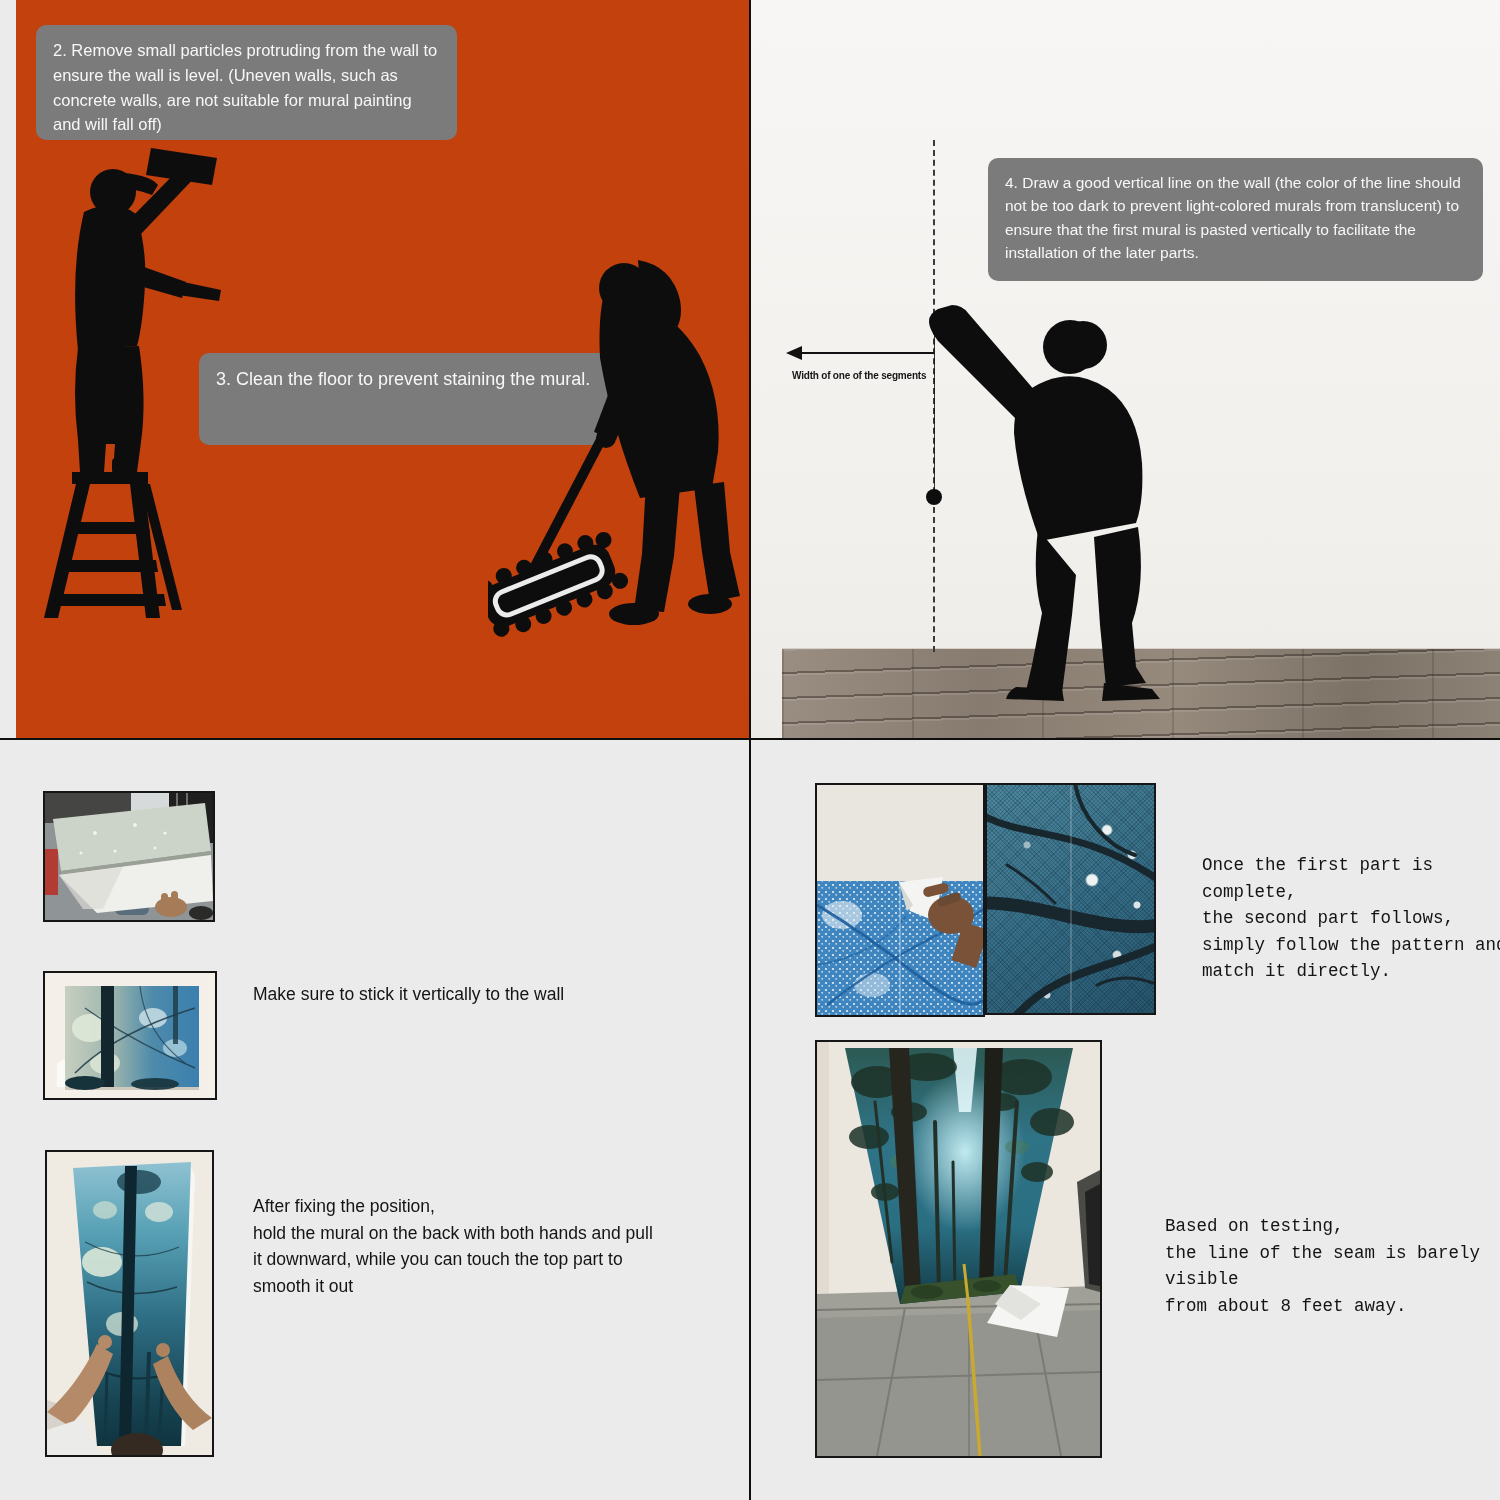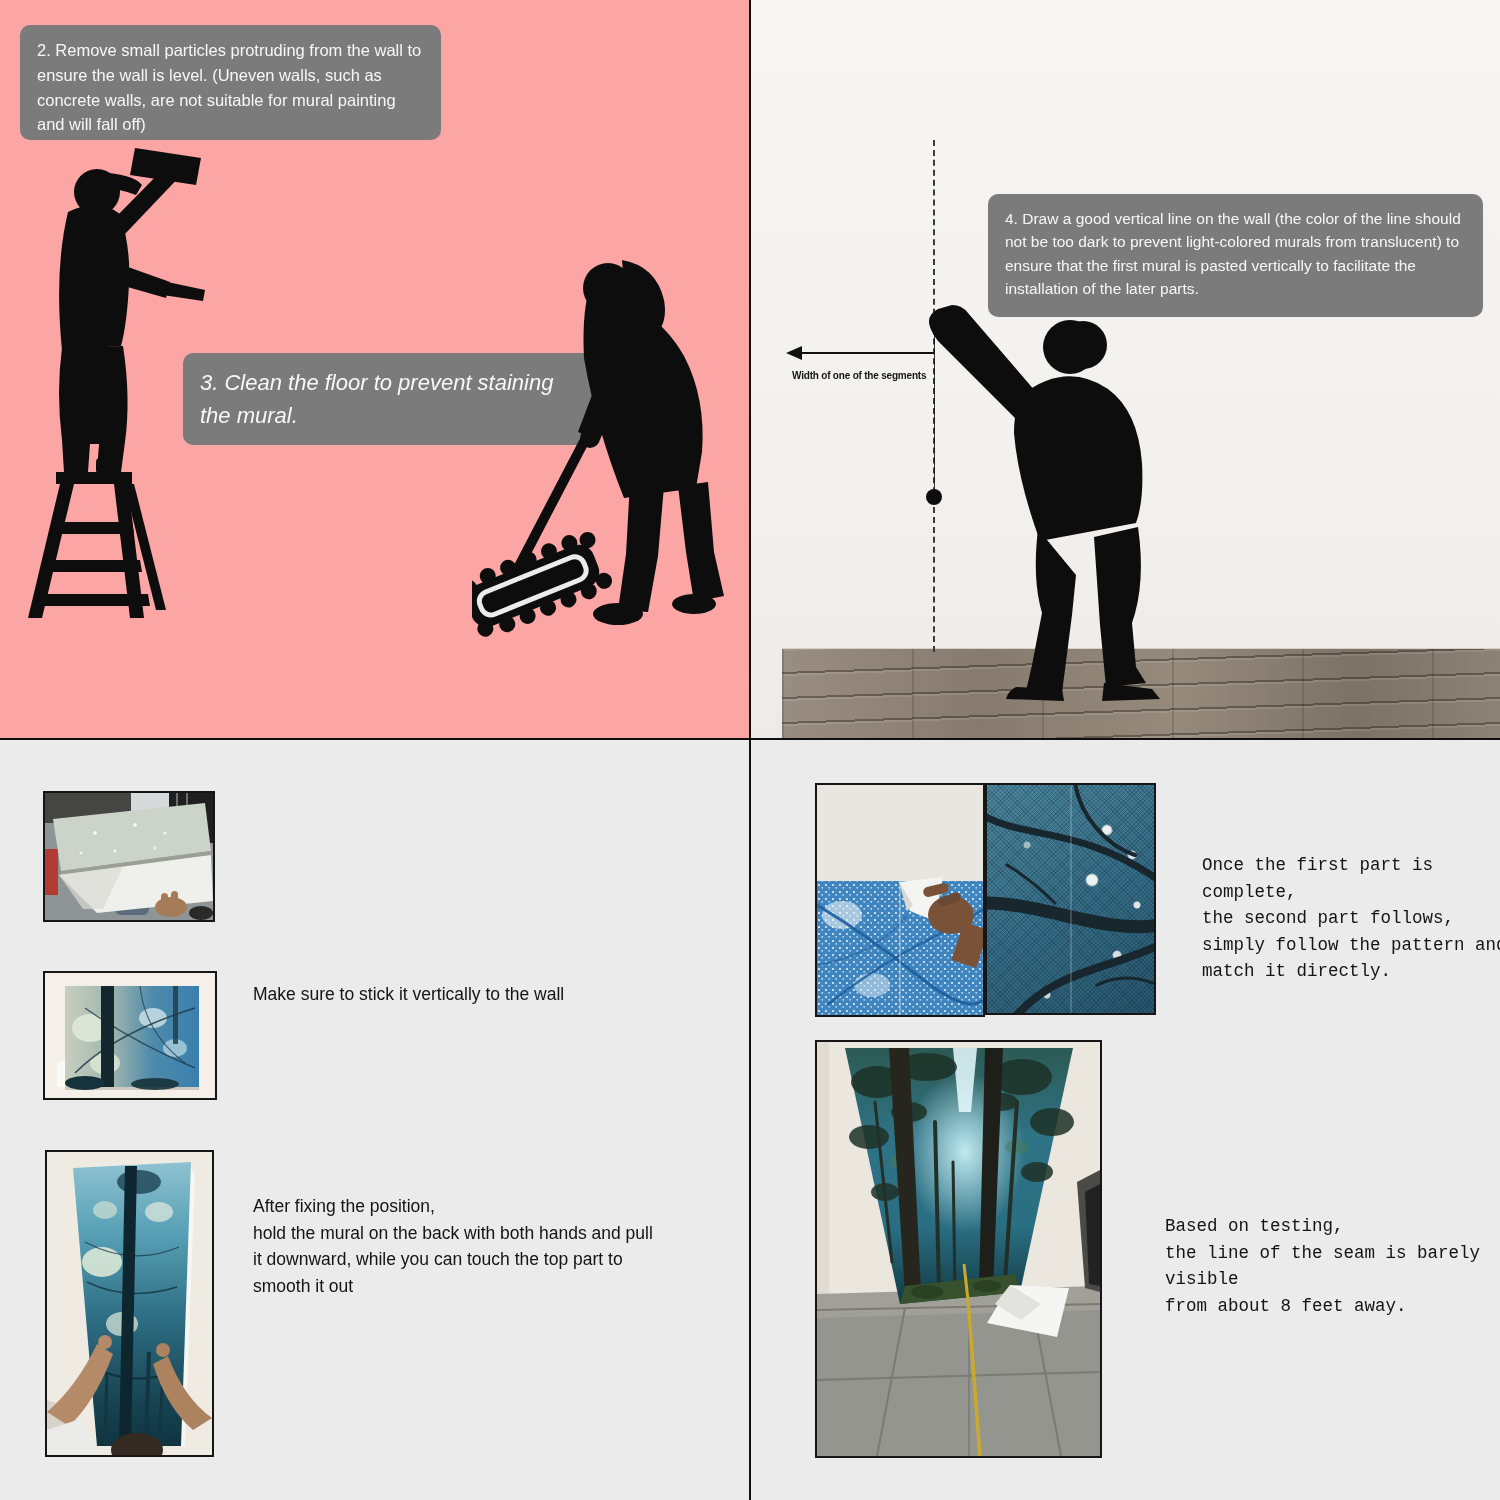--- a/index.html
+++ b/index.html
@@ -13,21 +13,21 @@
   .photo{position:absolute;border:2px solid #161616;box-sizing:border-box;
          overflow:hidden;background:#ddd;}
   .divider{position:absolute;background:#0f0f0f;}
   svg{display:block;}
 </style>
 </head>
 <body>
 
 <div id="canvas">
 
-  <div class="quad" style="left:0;top:0;width:750px;height:739px;background:#fca5a5;">
+  <div class="quad" style="left:16px;top:0;width:750px;height:739px;background:#c2410c;">
 
     <div class="callout" style="left:20px;top:25px;width:421px;height:115px;font-size:16.5px;">2. Remove small particles protruding from the wall to ensure the wall is level. (Uneven walls, such as concrete walls, are not suitable for mural painting and will fall off)</div>
 
     <svg style="position:absolute;left:12px;top:142px;" width="225" height="482" viewBox="0 0 225 482">
       <g fill="#0d0d0d">
         <path d="M123,6 l66,10 -5,27 -66,-10 z"></path>
         <polygon points="95,86 103,76 158,20 171,31 112,93"></polygon>
         <circle cx="85" cy="50" r="23"></circle>
         <path d="M84,30 q38,2 46,13 l-6,10 q-21,-8 -42,-6 z"></path>
         <path d="M56,70 q30,-15 52,2 q11,34 9,70 q-2,40 -8,62 l-59,4 q-8,-80 6,-138 z"></path>
@@ -39,21 +39,21 @@
         <rect x="44" y="330" width="76" height="12"></rect>
         <polygon points="48,342 62,342 30,476 16,476"></polygon>
         <polygon points="102,342 116,342 132,476 118,476"></polygon>
         <polygon points="112,342 122,342 154,468 144,468"></polygon>
         <polygon points="44,380 120,380 122,392 42,392"></polygon>
         <polygon points="36,418 128,418 130,430 34,430"></polygon>
         <polygon points="28,452 136,452 138,464 26,464"></polygon>
       </g>
     </svg>
 
-    <div class="callout" style="left:183px;top:353px;width:414px;height:92px;font-size:22px;font-style:italic;">3. Clean the floor to prevent staining the mural.</div>
+    <div class="callout" style="left:183px;top:353px;width:414px;height:92px;font-size:18px;">3. Clean the floor to prevent staining the mural.</div>
 
     <svg style="position:absolute;left:472px;top:242px;" width="276" height="400" viewBox="0 0 276 400">
       <g fill="#0d0d0d">
         <circle cx="136" cy="46" r="25"></circle>
         <path d="M150,18 q34,6 42,40 q4,22 -8,34 l-28,-14 q-4,-34 -6,-60 z"></path>
         <path d="M116,52 q64,6 96,62 q22,42 18,96 l-6,36 -72,10 q-28,-70 -40,-140 q-2,-40 4,-64 z"></path>
         <path d="M134,116 l22,10 -28,72 -22,-8 z"></path>
         <circle cx="118" cy="196" r="10"></circle>
           <circle cx="130" cy="178" r="10"></circle>
         <path d="M158,240 l34,4 -6,70 -10,56 -30,-2 8,-56 z"></path>
@@ -88,21 +88,21 @@
 
   <div class="quad" style="left:750px;top:0;width:750px;height:739px;background:linear-gradient(180deg,#f7f6f4 0%,#f2f0ed 70%,#ecebe8 100%);">
 
     <div style="position:absolute;left:32px;top:648px;width:718px;height:91px;
                 border-top:1px solid #d6d0c8;
                 background:
                  repeating-linear-gradient(90deg, rgba(44,34,26,0.18) 0 2px, transparent 2px 130px),
                  repeating-linear-gradient(178deg, rgba(255,255,255,0.10) 0 2px, transparent 2px 23px, rgba(34,26,20,0.40) 23px 25px),
                  linear-gradient(92deg,#9a8e82 0%,#877b6f 28%,#968a7d 55%,#7c7266 80%,#8d8276 100%);"></div>
 
-    <div class="callout" style="left:238px;top:158px;width:495px;height:123px;font-size:15.5px;margin-top:36px;">4. Draw a good vertical line on the wall (the color of the line should not be too dark to prevent light-colored murals from translucent) to ensure that the first mural is pasted vertically to facilitate the installation of the later parts.</div>
+    <div class="callout" style="left:238px;top:158px;width:495px;height:123px;font-size:15.5px;">4. Draw a good vertical line on the wall (the color of the line should not be too dark to prevent light-colored murals from translucent) to ensure that the first mural is pasted vertically to facilitate the installation of the later parts.</div>
 
     <div style="position:absolute;left:183px;top:140px;width:0;height:512px;border-left:2px dashed #3a3a3a;"></div>
     <div style="position:absolute;left:184px;top:335px;width:1px;height:156px;background:rgba(25,25,25,0.85);"></div>
     <div style="position:absolute;left:176px;top:489px;width:16px;height:16px;border-radius:50%;background:#0d0d0d;"></div>
 
     <svg style="position:absolute;left:34px;top:342px;" width="152" height="22" viewBox="0 0 152 22">
       <line x1="150" y1="11" x2="10" y2="11" stroke="#111" stroke-width="2"></line>
       <polygon points="2,11 18,4 18,18" fill="#111"></polygon>
     </svg>
     <div style="position:absolute;left:42px;top:370px;width:150px;font-size:10px;font-weight:600;

